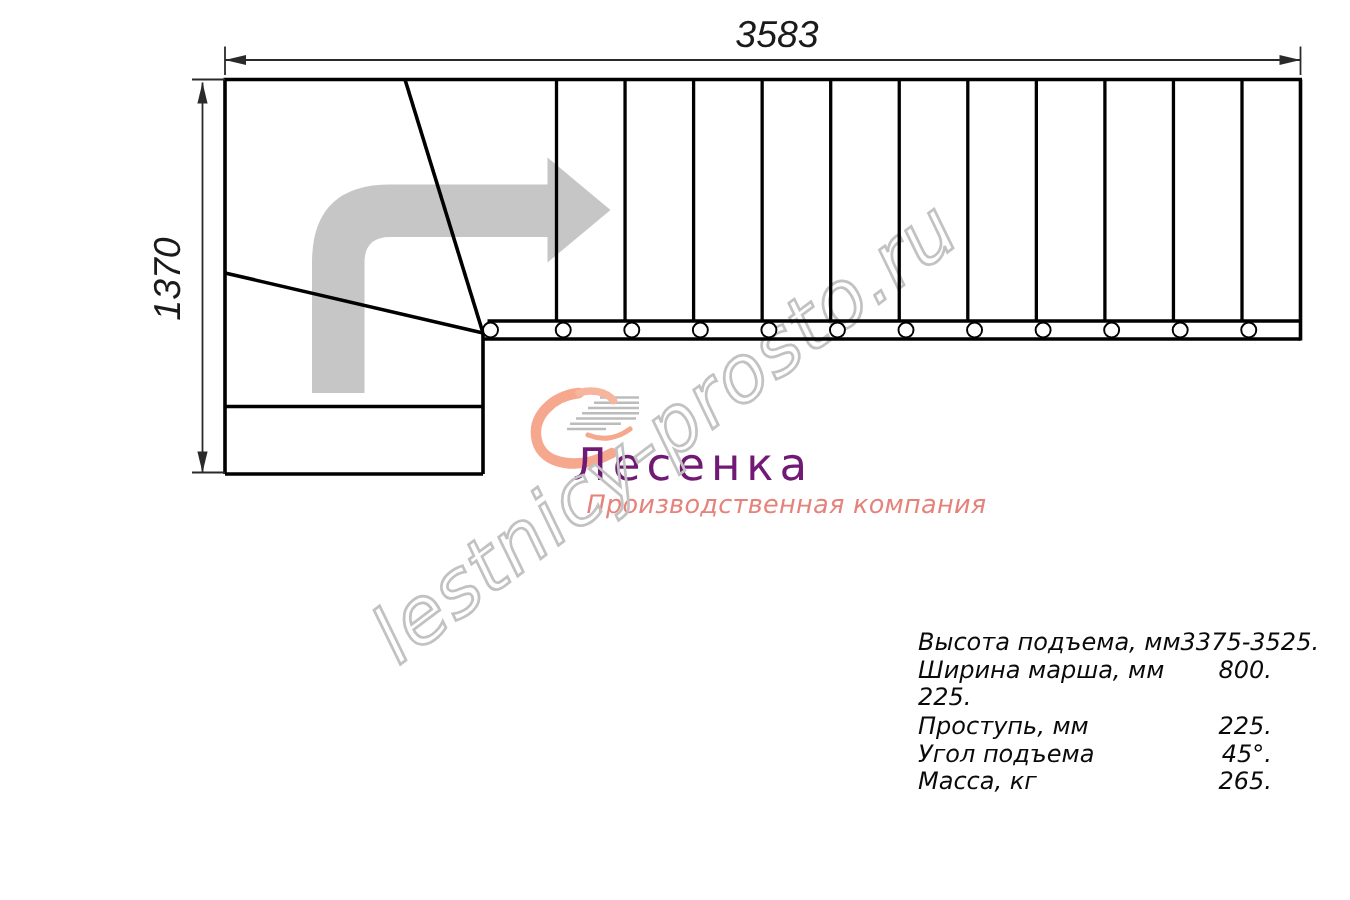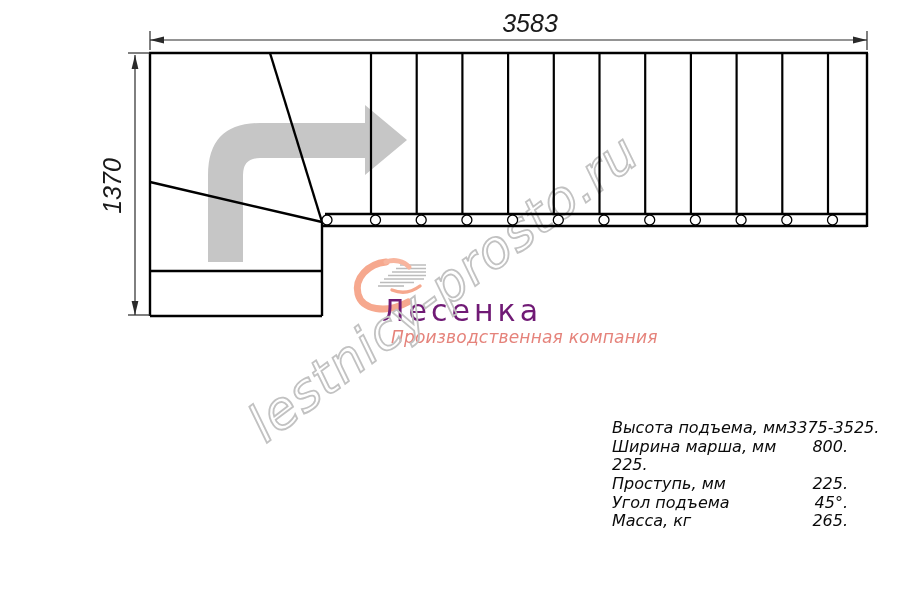--- a/index.html
+++ b/index.html
@@ -8,21 +8,21 @@
     overflow:hidden;font-family:"Liberation Sans",sans-serif;
   }
   .abs{position:absolute;}
   svg{display:block;}
   
   .dim-label{
     font-family:"Liberation Sans",sans-serif;
     font-style:italic;font-size:25px;color:#1a1a1a;
     text-align:center;white-space:nowrap;
   }
-  #dim-top{left:450px;top:9px;width:160px;}
+  #dim-top{left:438px;top:9px;width:160px;}
   #dim-left{left:77px;top:171px;width:72px;height:30px;transform:rotate(-90deg);}
   
   #logo-name{
     left:382px;top:293px;width:180px;
     font-family:"DejaVu Sans",sans-serif;font-size:30px;letter-spacing:4px;
     color:#701a75;white-space:nowrap;
   }
   #logo-tagline{
     left:391px;top:327px;width:190px;
     font-family:"DejaVu Sans",sans-serif;font-style:italic;font-size:17px;

